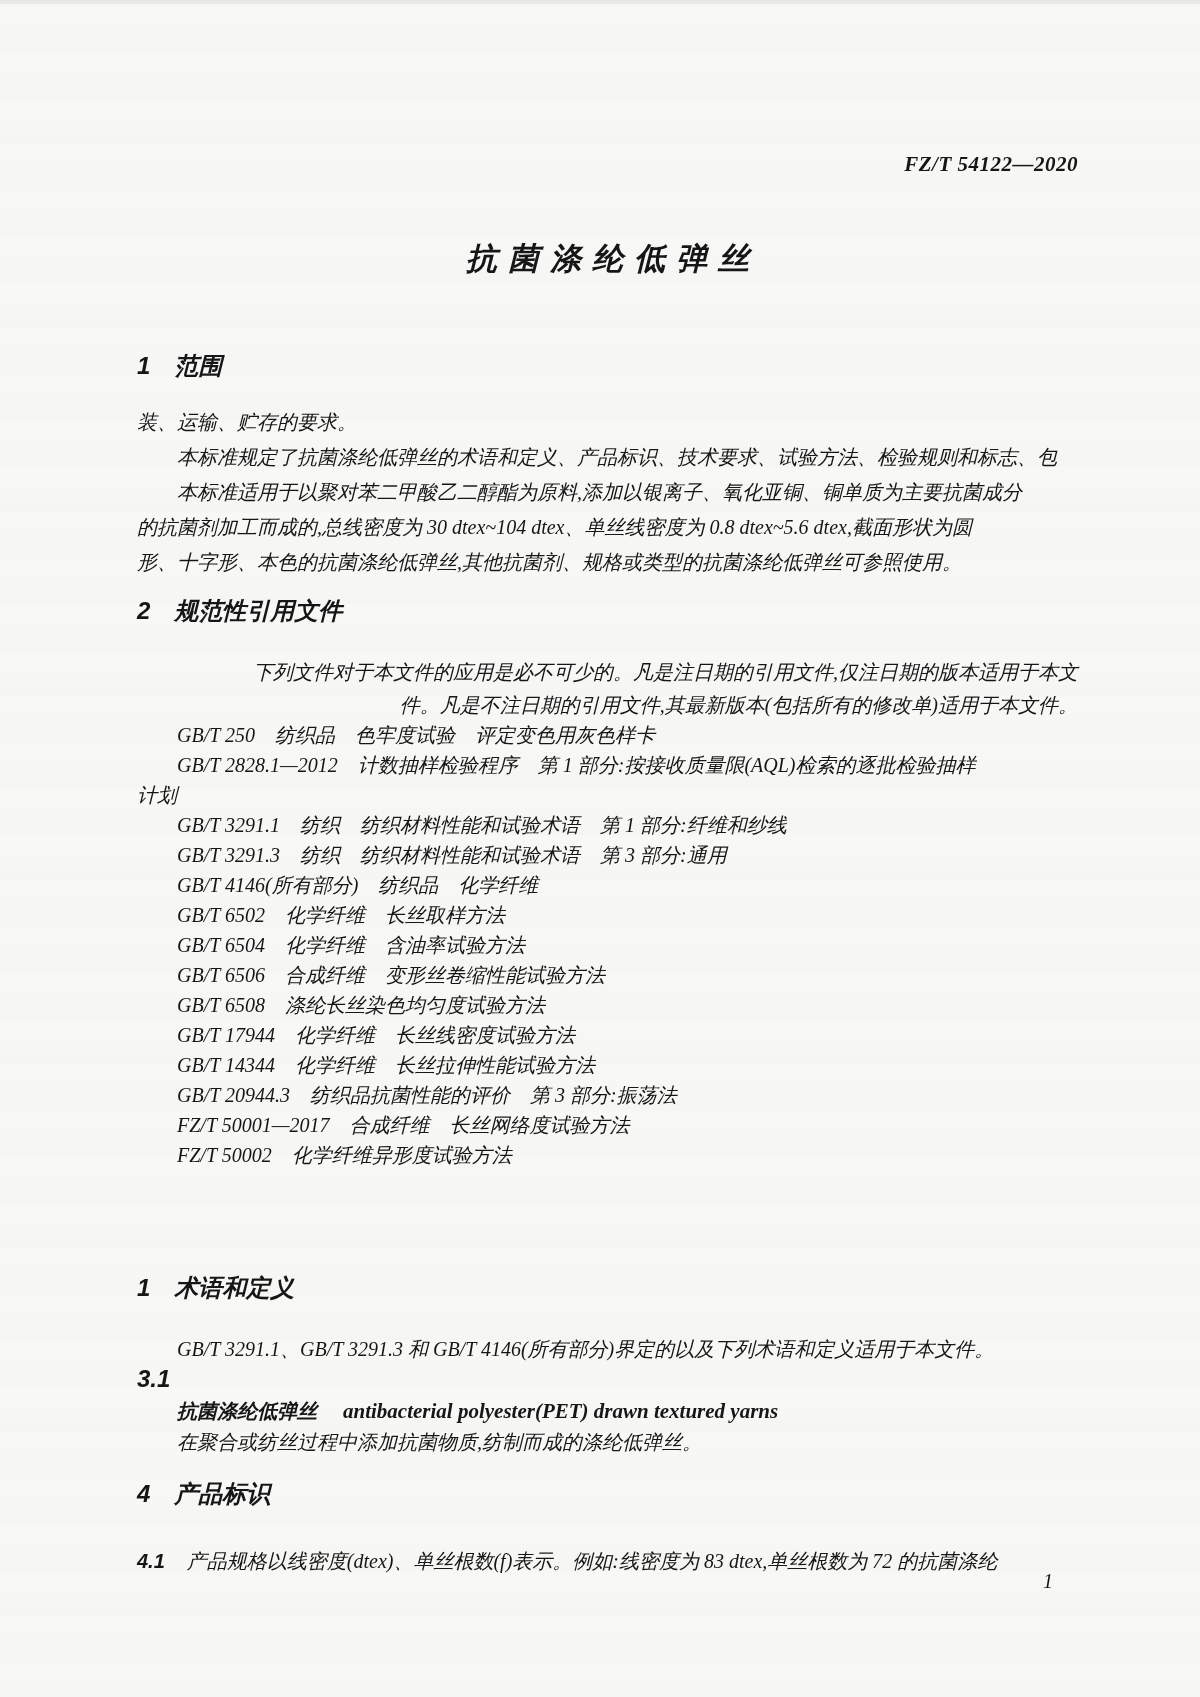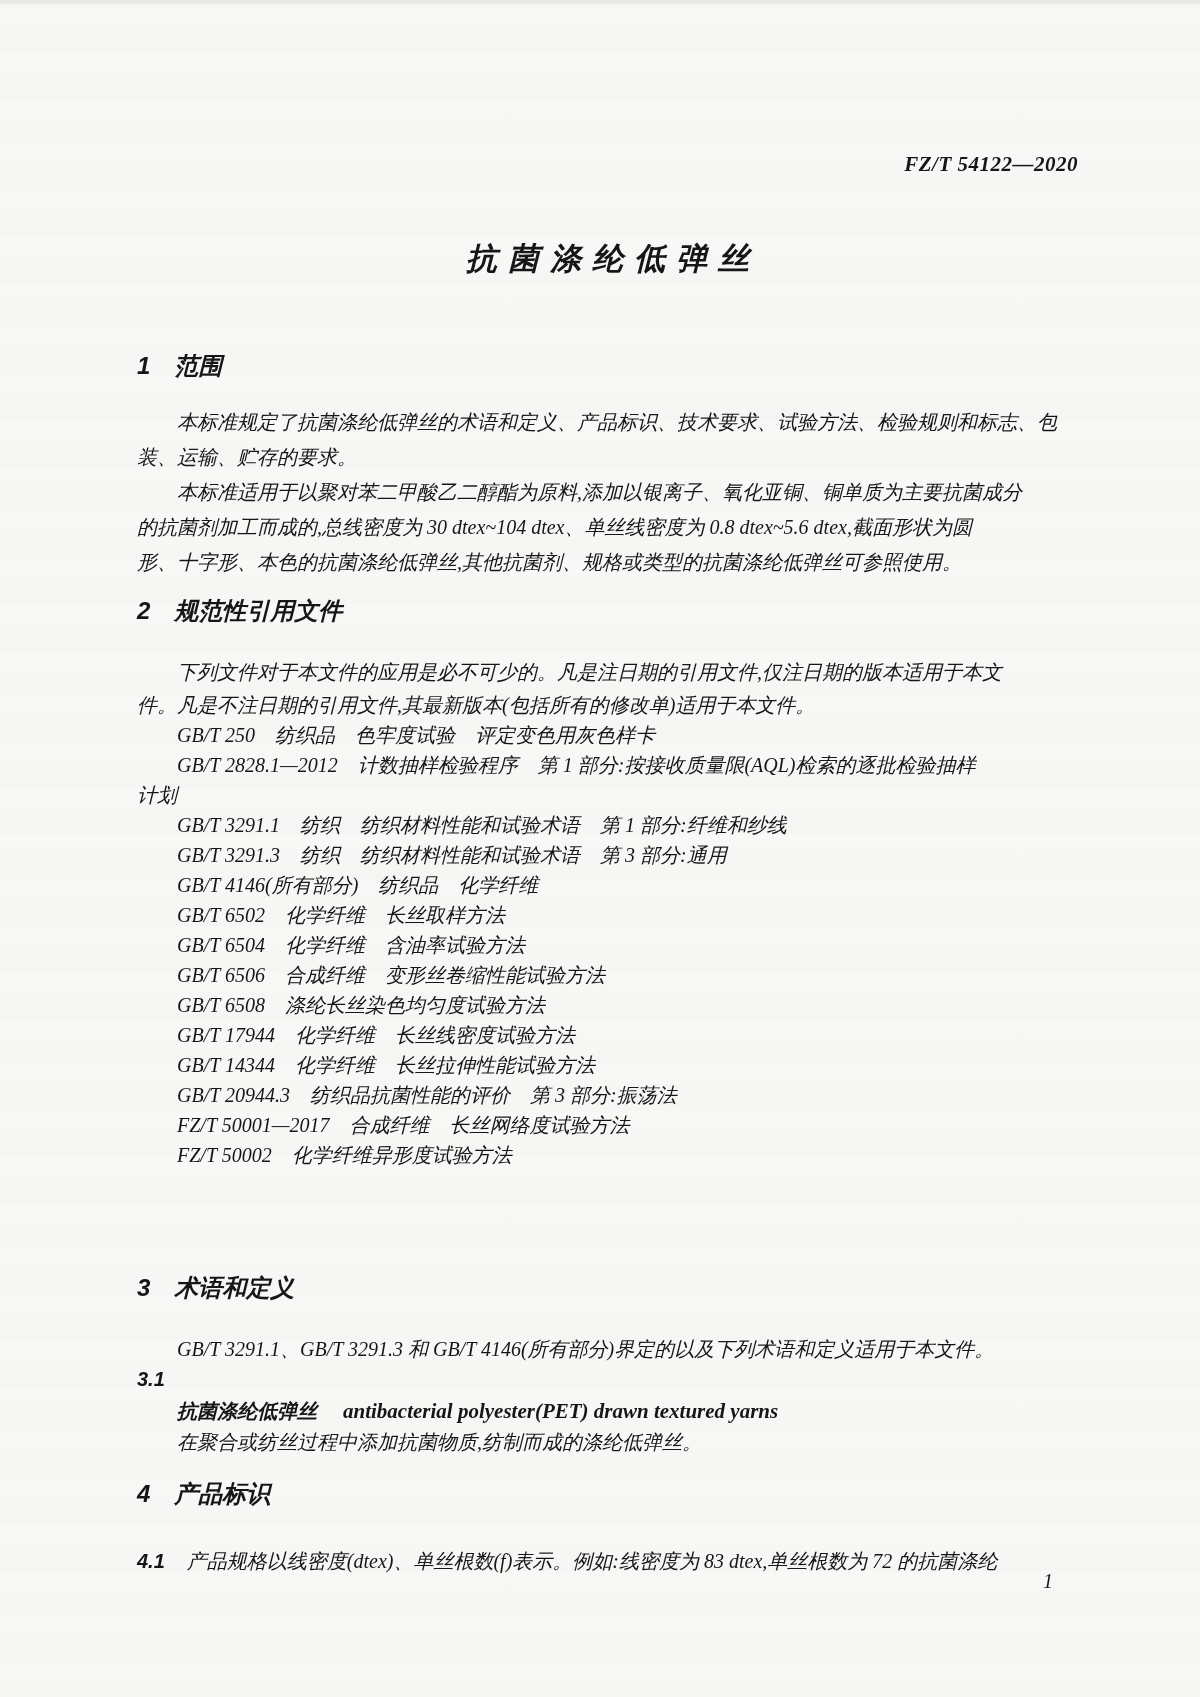--- a/index.html
+++ b/index.html
@@ -27,28 +27,28 @@
   }
   .doc-title{
     top:234px;text-align:center;
     font-size:31px;letter-spacing:11px;padding-left:11px;
   }
   .sec-heading{font-size:24px;white-space:nowrap;line-height:26px;}
   .h-s1{top:349px;}
   .p1{top:401px;}
   .p2{top:471px;}
   .h-s2{top:594px;}
-  .s2-intro{top:652px;}
+  .s2-intro{top:652px;text-align:right;}
   .s2-intro .line{line-height:33px;}
   .refs{top:716px;}
   .refs .line{line-height:30px;}
   .h-s3{top:1271px;}
   .s3-intro{top:1329px;}
   .s3-intro .line{line-height:33px;}
-  .clause-num{font-size:20px;line-height:26px;}
+  .clause-num{font-size:24px;line-height:26px;}
   .n-31{top:1362px;}
   .term-line{top:1392px;white-space:nowrap;line-height:30px;}
   .term-cn{font-family:"Liberation Sans","DejaVu Sans",sans-serif;font-weight:700;}
   .term-en{font-weight:700;margin-left:26px;font-size:21px;}
   .definition{top:1423px;}
   .definition .line{line-height:30px;}
   .h-s4{top:1477px;}
   .clause-41{top:1541px;white-space:nowrap;line-height:32px;}
   .clause-41 .num{font-family:"Liberation Sans","DejaVu Sans",sans-serif;font-weight:700;margin-right:22px;}
   .page-number{
@@ -61,22 +61,22 @@
 
 <div class="page">
 
   <div class="abs header-code">FZ/T 54122—2020</div>
 
   <div class="abs doc-title hei">抗菌涤纶低弹丝</div>
 
   <div class="abs sec-heading hei h-s1">1　范围</div>
 
   <div class="abs p1">
+    <div class="line">装、运输、贮存的要求。</div>
     <div class="line ind">本标准规定了抗菌涤纶低弹丝的术语和定义、产品标识、技术要求、试验方法、检验规则和标志、包</div>
-    <div class="line">装、运输、贮存的要求。</div>
   </div>
 
   <div class="abs p2">
     <div class="line ind">本标准适用于以聚对苯二甲酸乙二醇酯为原料,添加以银离子、氧化亚铜、铜单质为主要抗菌成分</div>
     <div class="line">的抗菌剂加工而成的,总线密度为 30 dtex~104 dtex、单丝线密度为 0.8 dtex~5.6 dtex,截面形状为圆</div>
     <div class="line">形、十字形、本色的抗菌涤纶低弹丝,其他抗菌剂、规格或类型的抗菌涤纶低弹丝可参照使用。</div>
   </div>
 
   <div class="abs sec-heading hei h-s2">2　规范性引用文件</div>
 
@@ -96,21 +96,21 @@
     <div class="line ind">GB/T 6504　化学纤维　含油率试验方法</div>
     <div class="line ind">GB/T 6506　合成纤维　变形丝卷缩性能试验方法</div>
     <div class="line ind">GB/T 6508　涤纶长丝染色均匀度试验方法</div>
     <div class="line ind">GB/T 17944　化学纤维　长丝线密度试验方法</div>
     <div class="line ind">GB/T 14344　化学纤维　长丝拉伸性能试验方法</div>
     <div class="line ind">GB/T 20944.3　纺织品抗菌性能的评价　第 3 部分:振荡法</div>
     <div class="line ind">FZ/T 50001—2017　合成纤维　长丝网络度试验方法</div>
     <div class="line ind">FZ/T 50002　化学纤维异形度试验方法</div>
   </div>
 
-  <div class="abs sec-heading hei h-s3">3　术语和定义</div>
+  <div class="abs sec-heading hei h-s3">1　术语和定义</div>
 
   <div class="abs s3-intro">
     <div class="line ind">GB/T 3291.1、GB/T 3291.3 和 GB/T 4146(所有部分)界定的以及下列术语和定义适用于本文件。</div>
   </div>
 
   <div class="abs clause-num hei n-31">3.1</div>
 
   <div class="abs term-line ind">
     <span class="term-cn">抗菌涤纶低弹丝</span><span class="term-en">antibacterial polyester(PET) drawn textured yarns</span>
   </div>

